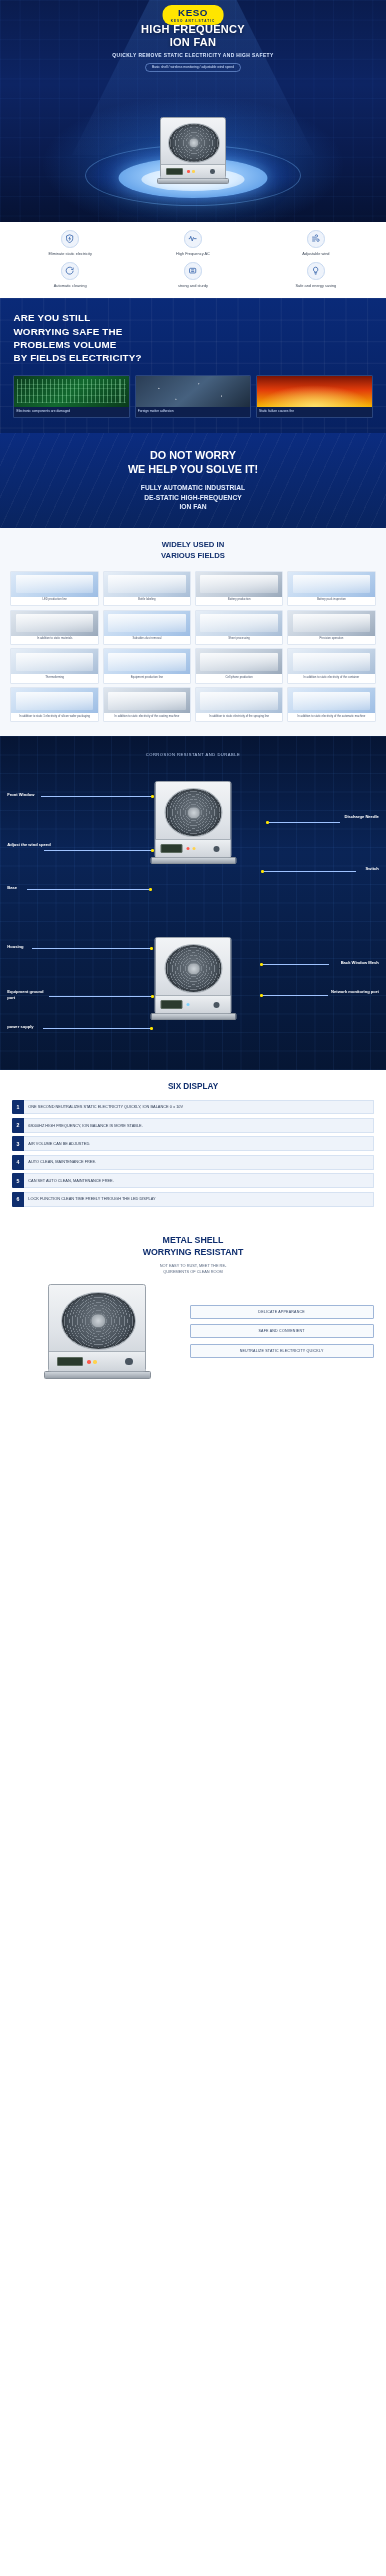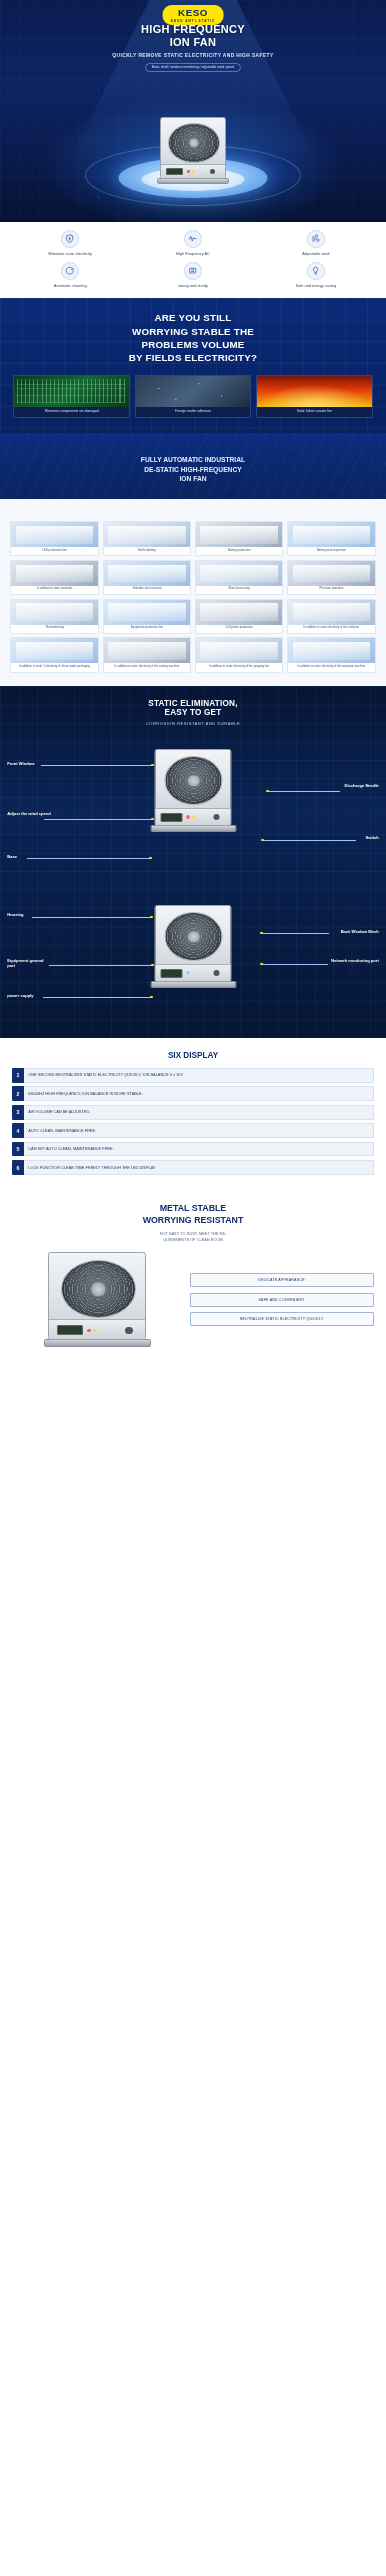--- a/index.html
+++ b/index.html
@@ -118,21 +118,21 @@
     width: 17.5px; height: 17.5px; margin: 0 auto 3.1px; border-radius: 50%;
     background: #eef3fb; border: 0.5px solid #c8d9f0;
     display: flex; align-items: center; justify-content: center;
   }
   .icon-circle svg { width: 9.3px; height: 9.3px; }
   .icon-cell .cap { font-size: 3.9px; color: #3f4a5a; line-height: 1.3; }
 
   
   .q-sec {
     background: linear-gradient(180deg,#0a2a78 0%, #072161 100%);
-    padding: 13.4px 13.4px 15.5px; text-align: center;
+    padding: 13.4px 13.4px 15.5px; 
     position: relative; overflow: hidden;
   }
   .q-sec:before {
     content:""; position:absolute; inset:0;
     background-image: linear-gradient(rgba(255,255,255,.05) 0.5px, transparent 0.5px),
                       linear-gradient(90deg, rgba(255,255,255,.05) 0.5px, transparent 0.5px);
     background-size: 21.6px 21.6px;
   }
   .q-sec h2 { position: relative; font-size: 9.8px; line-height: 1.35; font-weight: 800; letter-spacing: 0.2px; }
   .q-cards { position: relative; display: grid; grid-template-columns: repeat(3,1fr); gap: 4.6px; margin-top: 10.3px; }
@@ -333,49 +333,57 @@
             </svg>
         </div>
         <div class="cap">Safe and energy saving</div>
       </div>
     </div>
   </section>
 
   <section class="q-sec">
     <h2>
       <span>ARE YOU STILL</span><br>
-      <span>WORRYING STABLE THE</span><br>
+      <span>WORRYING SAFE THE</span><br>
       <span>PROBLEMS VOLUME</span><br>
       <span>BY FIELDS ELECTRICITY?</span>
     </h2>
     <div class="q-cards">
       <div class="q-card">
         <div class="q-img pcb"></div>
         <div class="cap">Electronic components are damaged</div>
       </div>
       <div class="q-card">
         <div class="q-img dust"></div>
         <div class="cap">Foreign matter adhesion</div>
       </div>
       <div class="q-card">
         <div class="q-img fire"></div>
         <div class="cap">Static failure causes fire</div>
       </div>
     </div>
   </section>
 
   <section class="dnw">
+    <h2>
+      <span>DO NOT WORRY</span><br>
+      <span>WE HELP YOU SOLVE IT!</span>
+    </h2>
     <h3>
       <span>FULLY AUTOMATIC INDUSTRIAL</span><br>
       <span>DE-STATIC HIGH-FREQUENCY</span><br>
       <span>ION FAN</span>
     </h3>
   </section>
 
   <section class="wu">
+    <h2>
+      <span>WIDELY USED IN</span><br>
+      <span>VARIOUS FIELDS</span>
+    </h2>
     <div class="wu-grid">
       <div class="wu-cell">
           <div class="wu-ph"></div>
           <div class="cap">LED production line</div>
         </div>
       <div class="wu-cell">
           <div class="wu-ph v2"></div>
           <div class="cap">Bottle labeling</div>
         </div>
       <div class="wu-cell">
@@ -434,24 +442,20 @@
           <div class="cap">In addition to static electricity of the spraying line</div>
         </div>
       <div class="wu-cell">
           <div class="wu-ph"></div>
           <div class="cap">In addition to static electricity of the automatic machine</div>
         </div>
     </div>
   </section>
 
   <section class="callout-sec">
-    <h2>
-      <span>STATIC ELIMINATION,</span><br>
-      <span>EASY TO GET</span>
-    </h2>
     <div class="sub">CORROSION RESISTANT AND DURABLE</div>
 
     <div class="cal-stage">
       <div class="fanunit" style="position:absolute; left:50%; top:15.5px; transform:translateX(-50%); width:77px;">
         <div class="fan-body" style="height:77px;">
           <div class="fan-grille" style="left:9.3px; top:6.2px; width:58px; height:49px;">
             <div class="fan-hub" style="width:13.4px; height:13.4px;"></div>
           </div>
           <div class="fan-panel" style="height:17.5px;">
             <div class="fan-screen" style="left:5.2px; top:4.1px; width:21.6px; height:8.8px;"></div>
@@ -546,21 +550,21 @@
       </div>
       <div class="sf-row">
         <div class="sf-num">6</div>
         <div class="sf-txt">LOCK FUNCTION CLEAN TIME FREELY THROUGH THE LED DISPLAY</div>
       </div>
     </div>
   </section>
 
   <section class="ms">
     <h2>
-      <span>METAL STABLE</span><br>
+      <span>METAL SHELL</span><br>
       <span>WORRYING RESISTANT</span>
     </h2>
     <div class="sub">
       <span>NOT EASY TO RUST, MEET THE RE-</span><br>
       <span>QUIREMENTS OF CLEAN ROOM</span>
     </div>
 
     <div class="ms-body">
       <div class="ms-left">
         <div class="fanunit" style="width:98px; margin:0 auto;">

